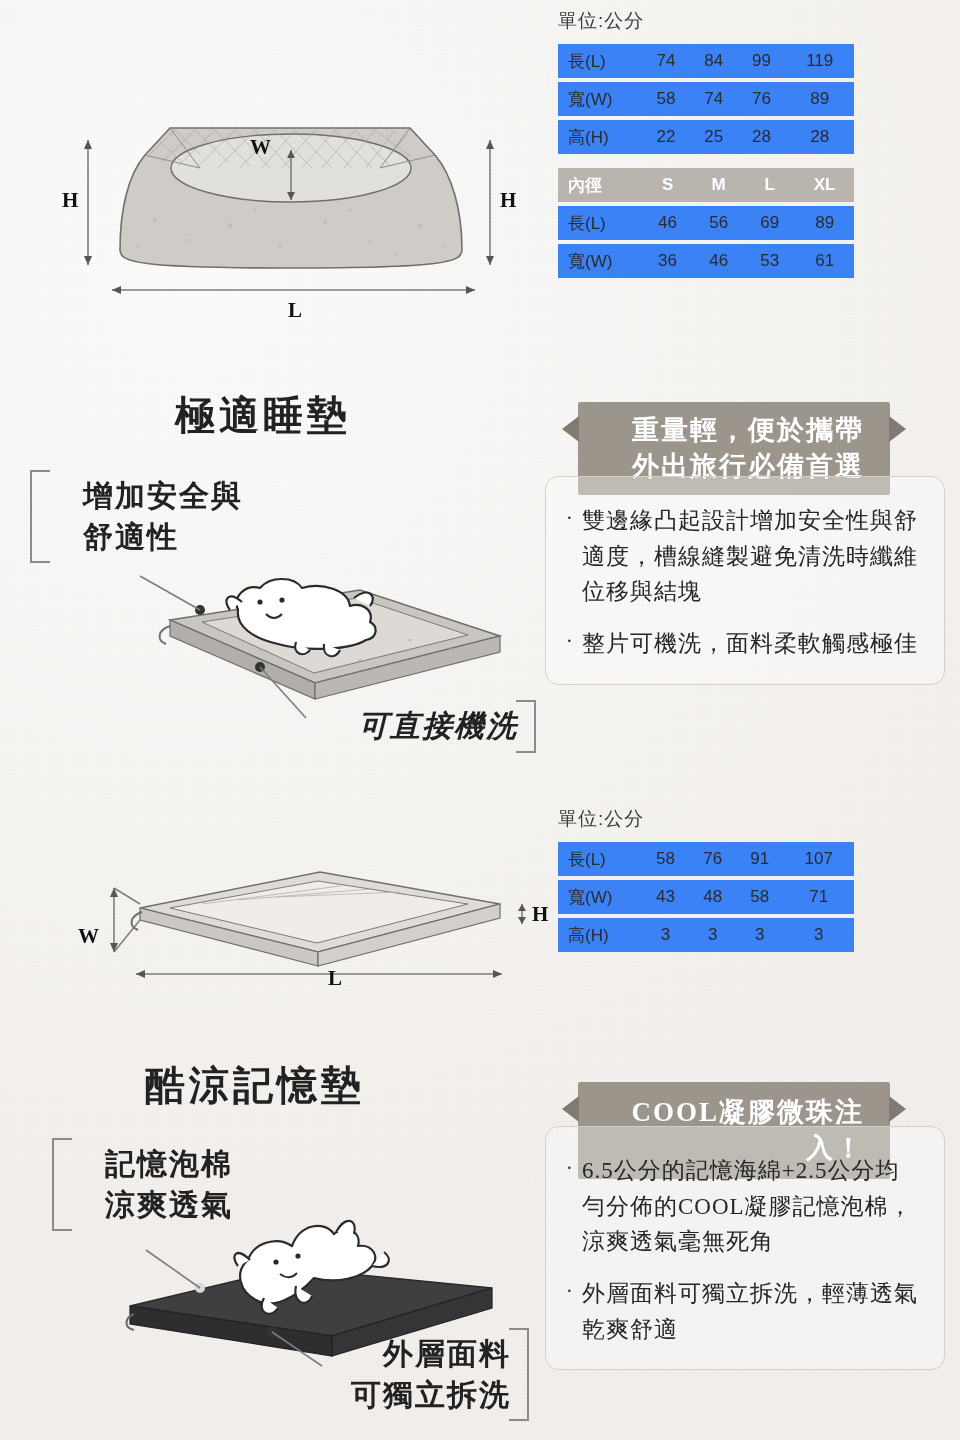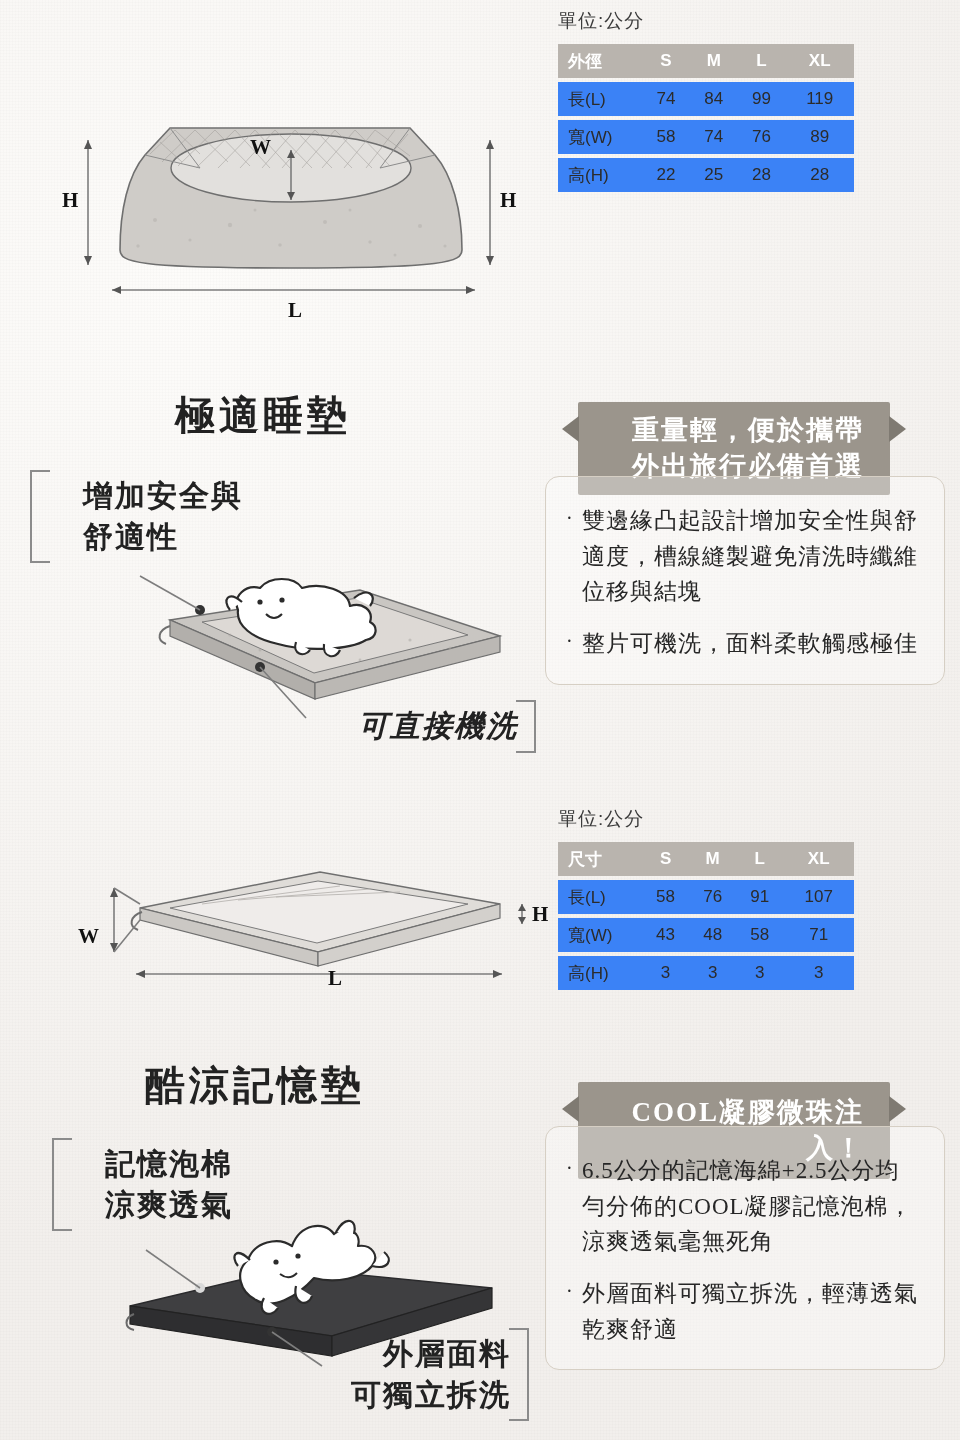--- a/index.html
+++ b/index.html
@@ -210,47 +210,65 @@
   <div class="dimlabel" style="position:absolute; left:200px; top:85px;">W</div>
   <div class="dimlabel" style="position:absolute; left:12px; top:138px;">H</div>
   <div class="dimlabel" style="position:absolute; left:450px; top:138px;">H</div>
   <div class="dimlabel" style="position:absolute; left:238px; top:248px;">L</div>
 </div>
 
 <div class="section" style="left:558px; top:8px; width:300px;">
   <div class="unit-label">單位:公分</div>
   <table class="spec" style="width:296px;">
     <tbody>
-        <tr class="header">
-      <td class="rowhead">外徑</td>
-      <td>S</td>
-      <td>M</td>
-      <td>L</td>
-      <td>XL</td>
-    </tr>
     <tr>
       <td class="rowhead">長(L)</td>
       <td>74</td>
       <td>84</td>
       <td>99</td>
       <td>119</td>
     </tr>
     <tr>
       <td class="rowhead">寬(W)</td>
       <td>58</td>
       <td>74</td>
       <td>76</td>
       <td>89</td>
     </tr>
     <tr>
       <td class="rowhead">高(H)</td>
       <td>22</td>
       <td>25</td>
       <td>28</td>
       <td>28</td>
+    </tr>
+  </tbody>
+    </table>
+  <table class="spec" style="width:296px; margin-top:6px;">
+    <tbody>
+        <tr class="header">
+      <td class="rowhead">內徑</td>
+      <td>S</td>
+      <td>M</td>
+      <td>L</td>
+      <td>XL</td>
+    </tr>
+    <tr>
+      <td class="rowhead">長(L)</td>
+      <td>46</td>
+      <td>56</td>
+      <td>69</td>
+      <td>89</td>
+    </tr>
+    <tr>
+      <td class="rowhead">寬(W)</td>
+      <td>36</td>
+      <td>46</td>
+      <td>53</td>
+      <td>61</td>
     </tr>
   </tbody>
     </table>
 </div>
 
 <div class="big-title" style="position:absolute; left:175px; top:388px;">極適睡墊</div>
 
 <div class="section" style="left:30px; top:470px; width:260px;">
   <div class="bracket">
     <div class="callout-left" style="white-space:pre-line;">增加安全與
@@ -351,27 +369,20 @@
   </svg>
   <div class="dimlabel" style="position:absolute; left:8px; top:76px;">W</div>
   <div class="dimlabel" style="position:absolute; left:462px; top:54px;">H</div>
   <div class="dimlabel" style="position:absolute; left:258px; top:118px;">L</div>
 </div>
 
 <div class="section" style="left:558px; top:806px; width:300px;">
   <div class="unit-label">單位:公分</div>
   <table class="spec" style="width:296px;">
     <tbody>
-        <tr class="header">
-      <td class="rowhead">尺寸</td>
-      <td>S</td>
-      <td>M</td>
-      <td>L</td>
-      <td>XL</td>
-    </tr>
     <tr>
       <td class="rowhead">長(L)</td>
       <td>58</td>
       <td>76</td>
       <td>91</td>
       <td>107</td>
     </tr>
     <tr>
       <td class="rowhead">寬(W)</td>
       <td>43</td>

